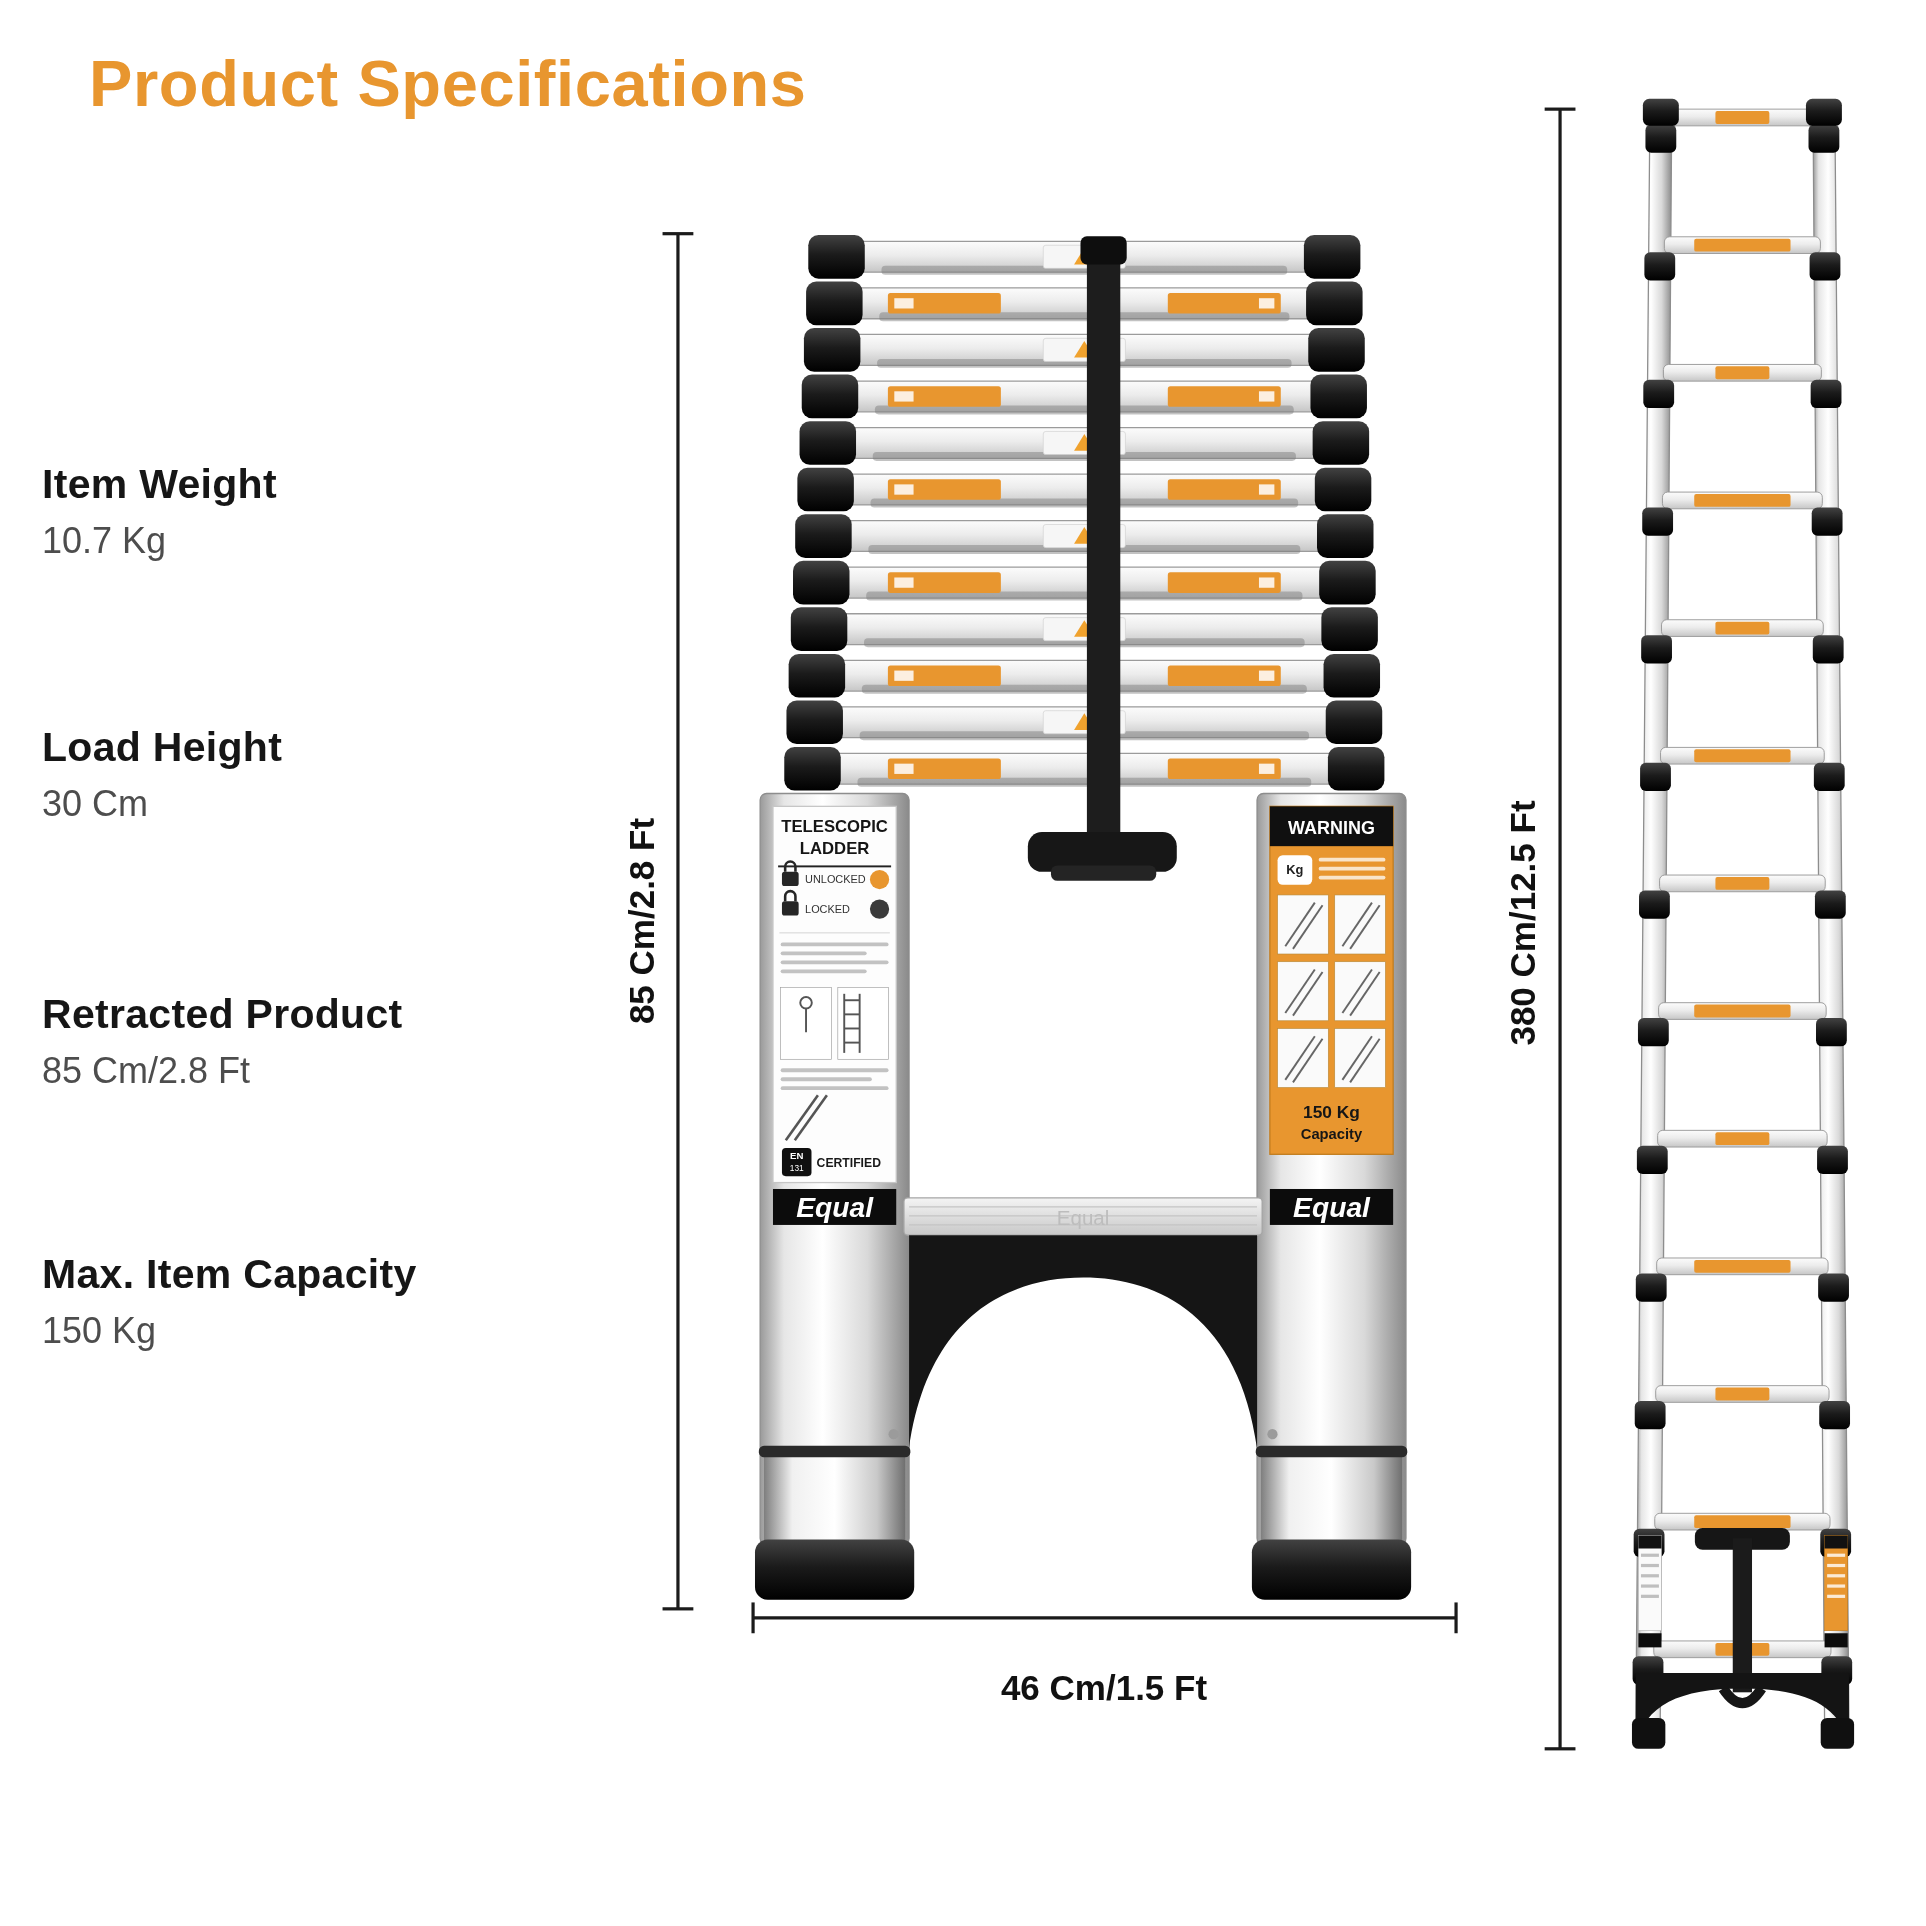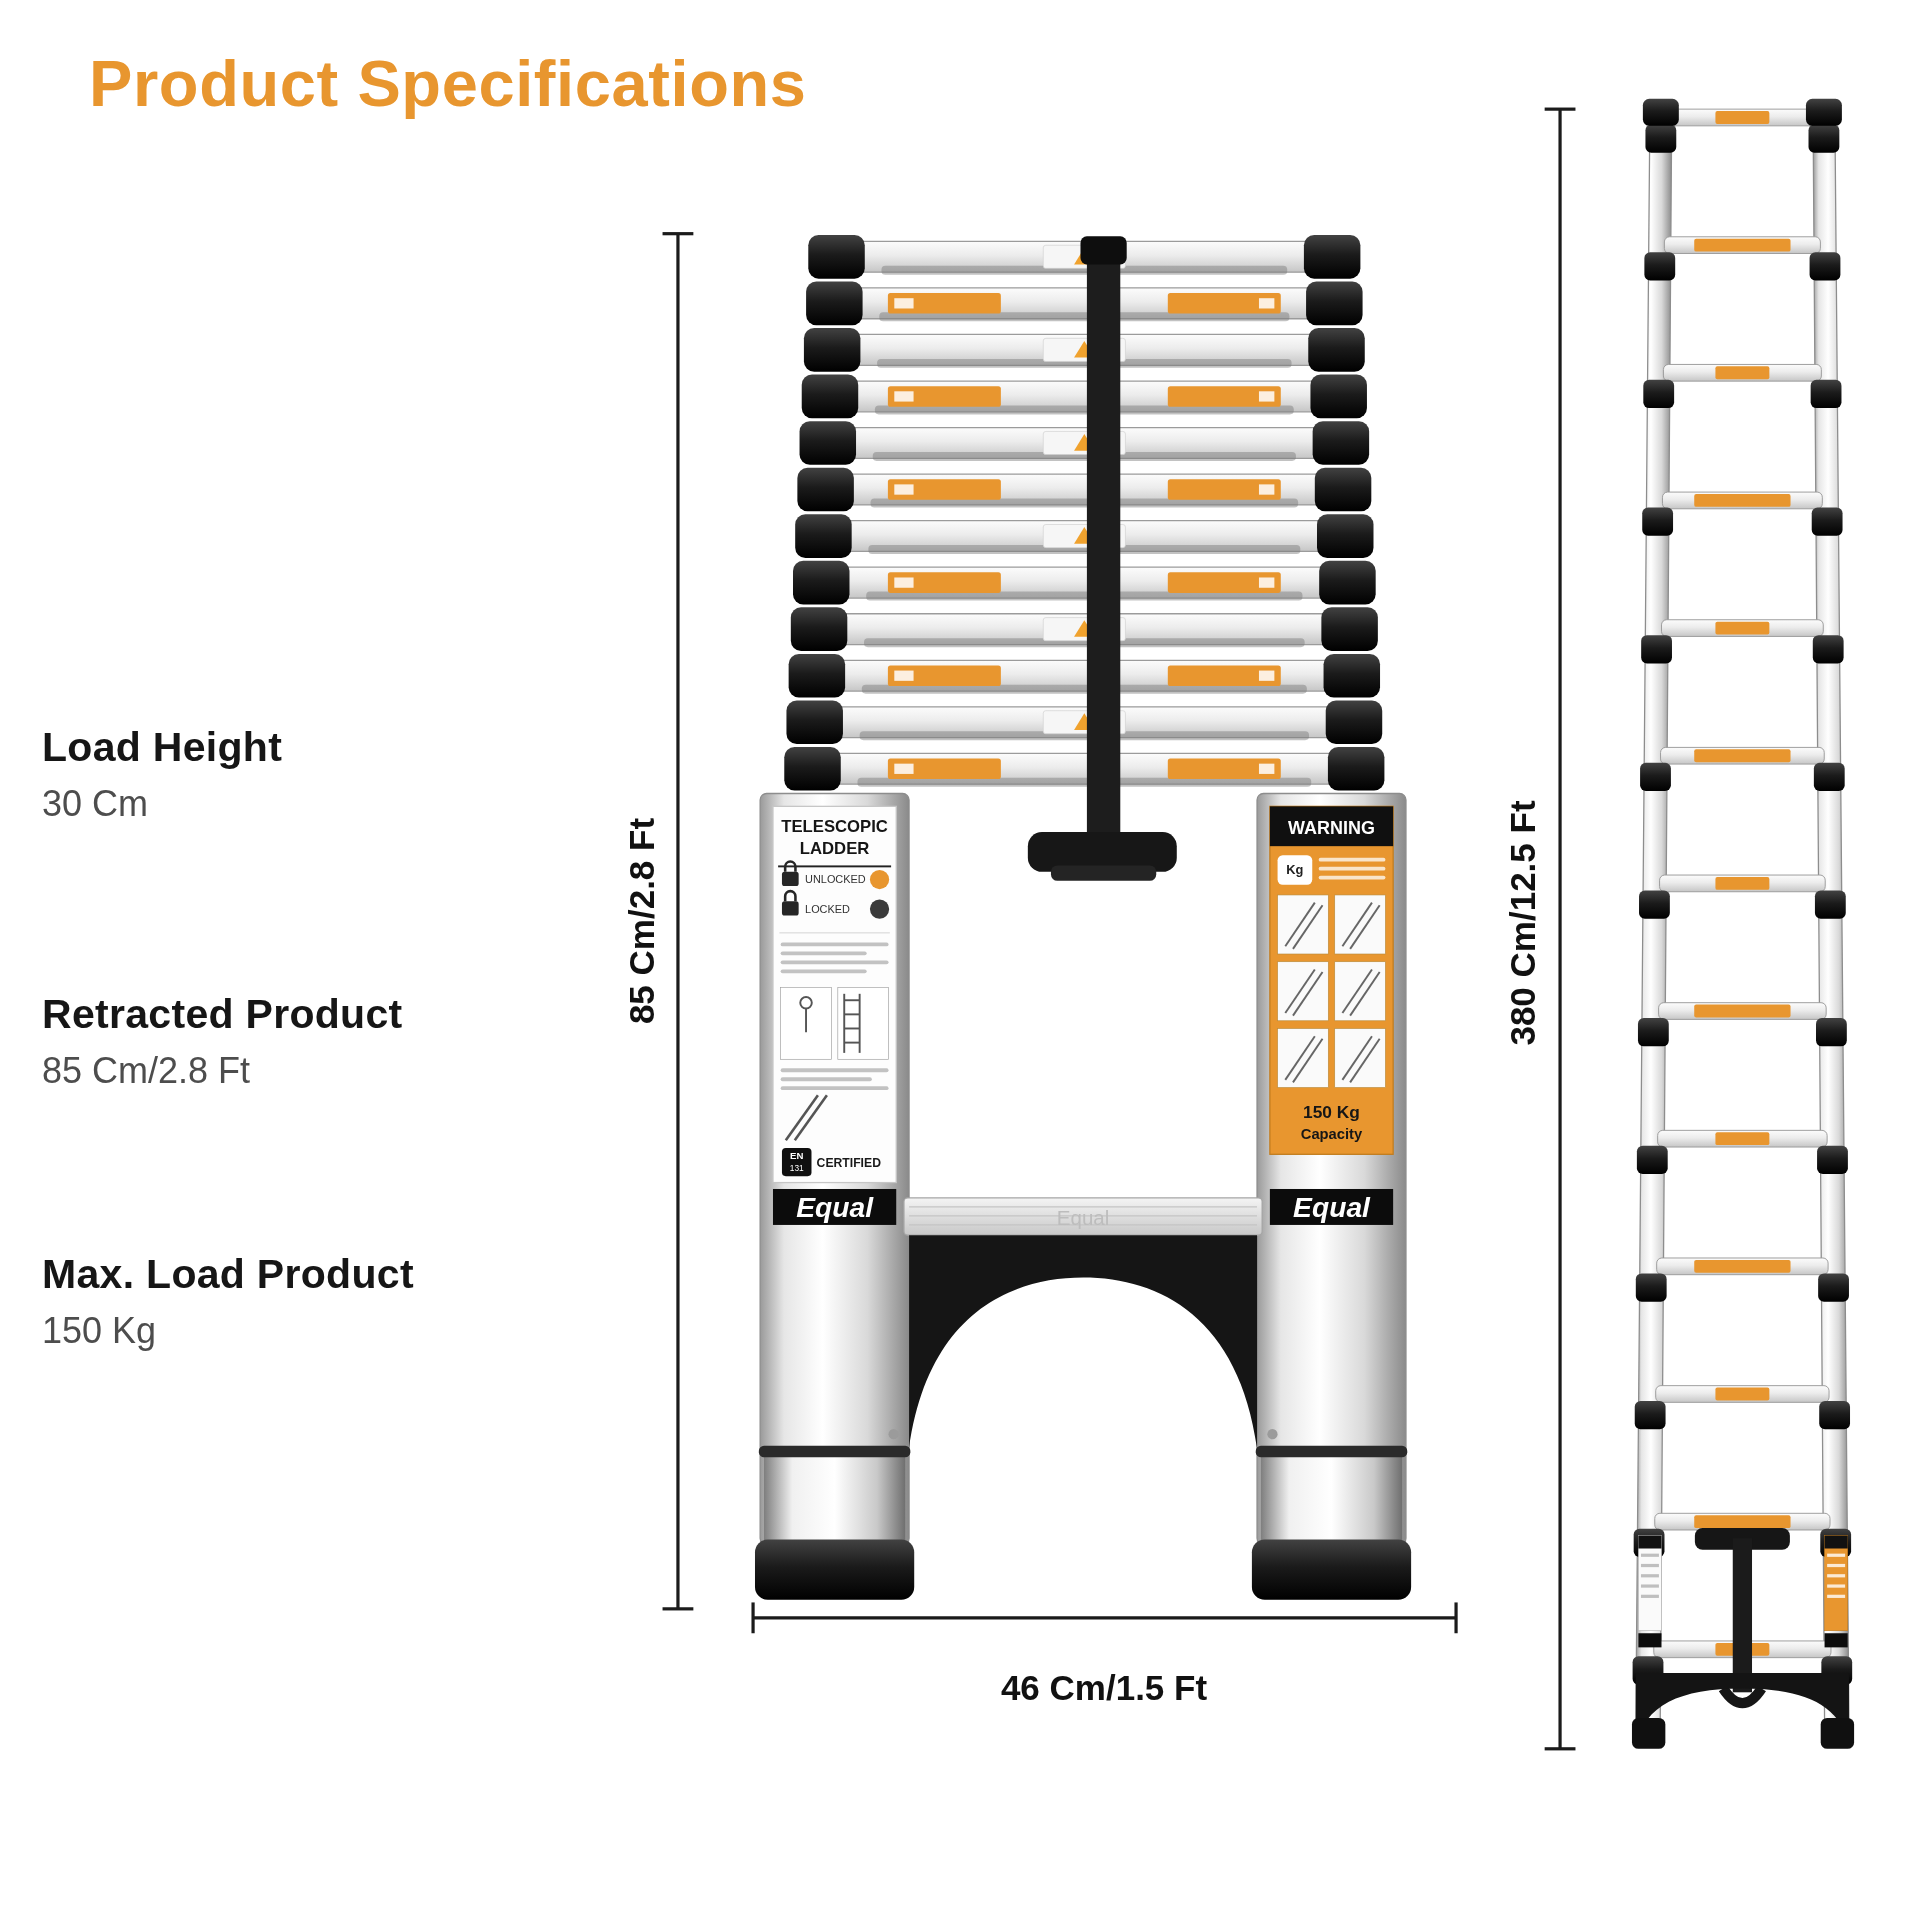--- a/index.html
+++ b/index.html
@@ -324,33 +324,37 @@
       </g>
       <g stroke="#1b1b1b" stroke-width="5">
         <line x1="2430" y1="170" x2="2430" y2="2724"></line>
         <line x1="2406" y1="170" x2="2454" y2="170"></line>
         <line x1="2406" y1="2724" x2="2454" y2="2724"></line>
       </g>
     </svg>
 
   <h1 class="title">Product Specifications</h1>
 
+  <section class="spec" id="spec-0">
+    <div class="label">Item Weight</div>
+    <div class="value">10.7 Kg</div>
+  </section>
 
   <section class="spec" id="spec-1">
     <div class="label">Load Height</div>
     <div class="value">30 Cm</div>
   </section>
 
   <section class="spec" id="spec-2">
     <div class="label">Retracted Product</div>
     <div class="value">85 Cm/2.8 Ft</div>
   </section>
 
   <section class="spec" id="spec-3">
-    <div class="label">Max. Load Product</div>
+    <div class="label">Max. Item Capacity</div>
     <div class="value">150 Kg</div>
   </section>
 
   <div class="dim-label vert" id="dim-retracted">85 Cm/2.8 Ft</div>
   <div class="dim-label vert" id="dim-extended">380 Cm/12.5 Ft</div>
   <div class="dim-label horiz" id="dim-width">46 Cm/1.5 Ft</div>
 
 </div>
 
 

